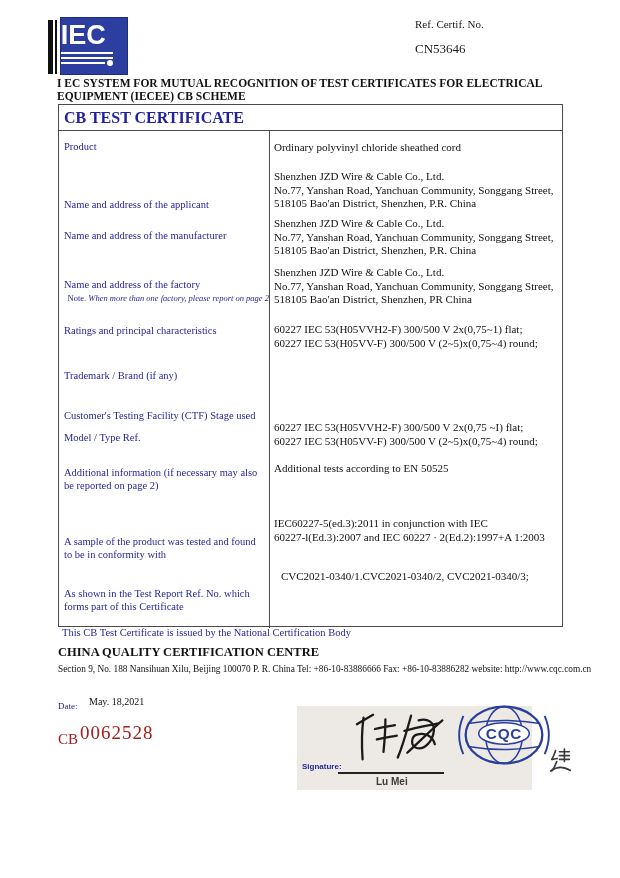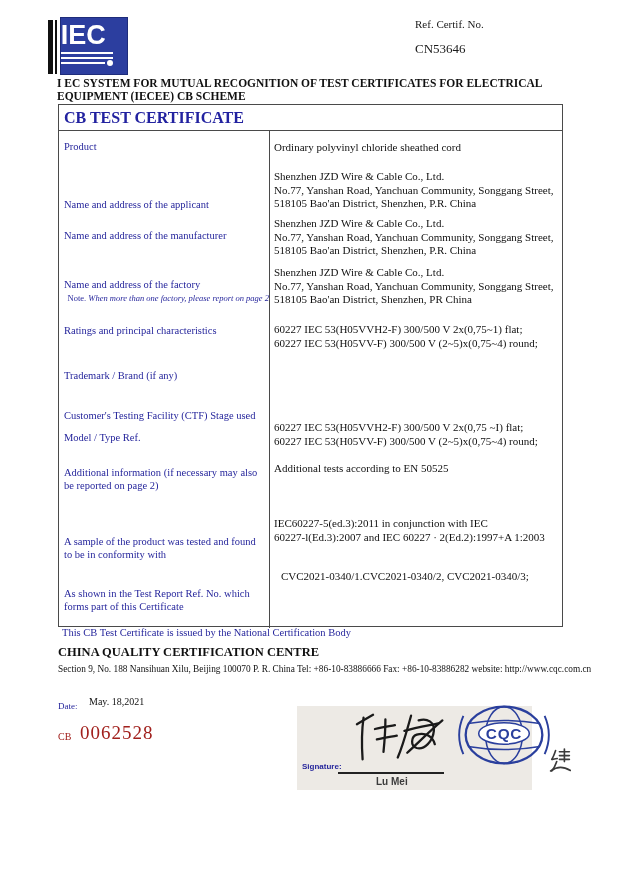--- a/index.html
+++ b/index.html
@@ -36,21 +36,21 @@
   .lbl{position:absolute;left:5px;width:200px;color:#26269c;font-size:10.5px;line-height:12.5px;}
   .note{position:absolute;left:5px;width:205px;color:#26269c;font-size:8.5px;text-align:right;}
   .note .it{font-style:italic;}
   .val{position:absolute;left:215px;width:284px;color:#111;font-size:11px;line-height:13.5px;}
   
   .issued-by{position:absolute;left:62px;top:627px;color:#26269c;font-size:10.5px;}
   .cqcc-name{position:absolute;left:58px;top:645px;font-size:12.5px;font-weight:bold;color:#111;}
   .cqcc-address{position:absolute;left:58px;top:664px;font-size:9.3px;color:#111;width:540px;}
   .date-label{position:absolute;left:58px;top:701px;color:#26269c;font-size:9px;}
   .date-value{position:absolute;left:89px;top:696px;font-size:10px;color:#111;}
-  .cb-prefix{position:absolute;left:58px;top:731px;color:#a1201d;font-size:10px;}
+  .cb-prefix{position:absolute;left:58px;top:731px;color:#a1201d;font-size:15px;}
   .cb-number{position:absolute;left:80px;top:722px;color:#a1201d;font-size:19px;letter-spacing:1px;}
   
   .scan-patch{position:absolute;left:297px;top:706px;width:235px;height:84px;background:#edeae5;}
   .sig-script{position:absolute;left:350px;top:710px;}
   .sig-label{position:absolute;left:302px;top:762px;color:#26269c;
     font-family:"Liberation Sans",sans-serif;font-size:8px;font-weight:bold;}
   .sig-line{position:absolute;left:338px;top:772px;width:106px;height:2px;background:#222;}
   .sig-name{position:absolute;left:376px;top:776px;color:#3c3c3c;
     font-family:"Liberation Sans",sans-serif;font-size:10px;font-weight:bold;}
   .cqc-stamp{position:absolute;left:458px;top:702px;}

